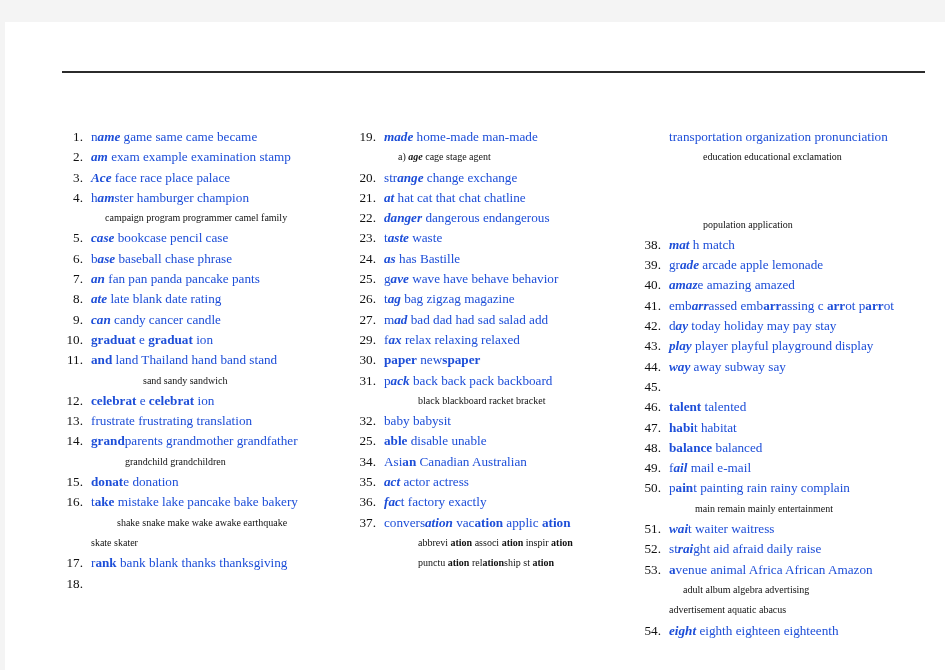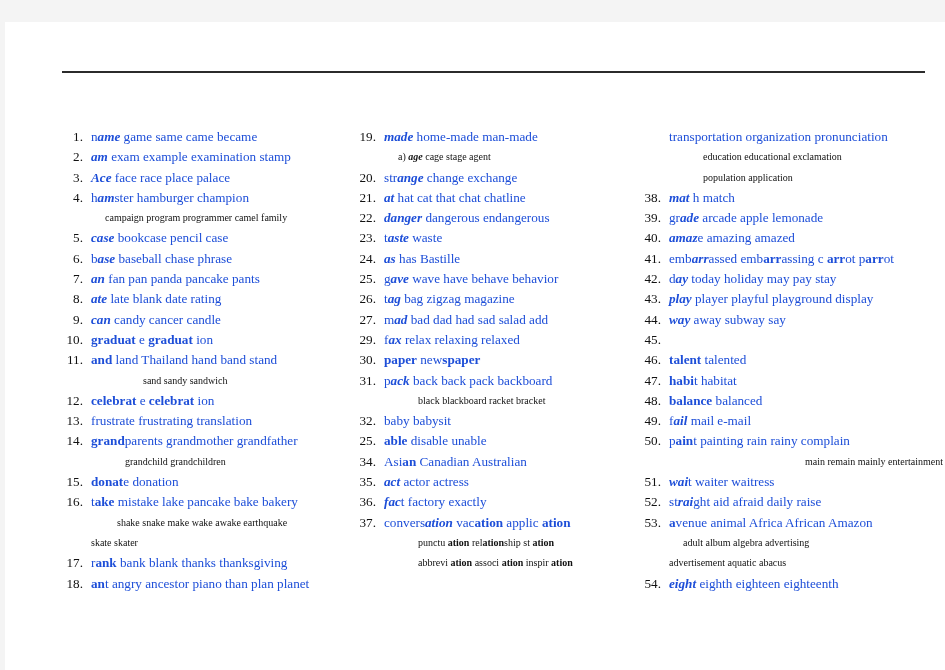--- a/index.html
+++ b/index.html
@@ -153,21 +153,20 @@
           <span class="words"><span>t</span><b class="hu">ake</b><span> mistake lake pancake bake bakery</span></span>
         </div>
         <div class="cont indent-n" style="padding-left: 60px;"><span>shake snake make wake awake earthquake</span></div>
         <div class="cont indent-0" style="padding-left: 34px;"><span>skate skater</span></div>
         <div class="entry">
           <span class="num">17.</span>
           <span class="words"><span>r</span><b class="hu">ank</b><span>   bank  blank   thanks  thanksgiving</span></span>
         </div>
         <div class="entry">
           <span class="num">18.</span>
-          <span class="words"><b class="hu">an</b><span>t  angry  ancestor  piano   than plan planet</span></span>
         </div>
       </div>
       <div class="column col-2">
         <div class="entry">
           <span class="num">19.</span>
           <span class="words"><b class="hl">made</b><span>  home-made    man-made</span></span>
         </div>
         <div class="cont indent-z" style="padding-left: 48px;"><span>a)     </span><b class="hl">age</b><span>  cage  stage    agent</span></div>
         <div class="entry">
           <span class="num">20.</span>
@@ -231,30 +230,30 @@
           <span class="words"><b class="hl">act</b><span>   actor   actress</span></span>
         </div>
         <div class="entry">
           <span class="num">36.</span>
           <span class="words"><b class="hl">fac</b><span>t factory exactly</span></span>
         </div>
         <div class="entry">
           <span class="num">37.</span>
           <span class="words"><span>convers</span><b class="hl">ation</b><span>    vac</span><b class="hu">ation</b><span> applic </span><b class="hu">ation</b></span>
         </div>
+        <div class="cont indent-a" style="padding-left: 68px;"><span>abbrevi </span><b class="hu">ation</b><span>   associ </span><b class="hu">ation</b><span>   inspir </span><b class="hu">ation</b></div>
         <div class="cont indent-a" style="padding-left: 68px;"><span>punctu </span><b class="hu">ation</b><span>    rel</span><b class="hu">ation</b><span>ship st </span><b class="hu">ation</b></div>
-        <div class="cont indent-a" style="padding-left: 68px;"><span>abbrevi </span><b class="hu">ation</b><span>   associ </span><b class="hu">ation</b><span>   inspir </span><b class="hu">ation</b></div>
       </div>
       <div class="column col-3">
         <div class="entry">
           <span class="num"></span>
           <span class="words"><span>transportation    organization pronunciation</span></span>
         </div>
         <div class="cont indent-a" style="padding-left: 68px;"><span>education educational    exclamation</span></div>
-        <div class="cont indent-a" style="padding-left: 68px;"><span>population    application</span></div>
+        <div class="cont indent-a" style="padding-left: 68px; margin-top: 47px;"><span>population    application</span></div>
         <div class="entry">
           <span class="num">38.</span>
           <span class="words"><b class="hl">mat</b><span> h  match</span></span>
         </div>
         <div class="entry">
           <span class="num">39.</span>
           <span class="words"><span>gr</span><b class="hl">ade</b><span>  arcade   apple   lemonade</span></span>
         </div>
         <div class="entry">
           <span class="num">40.</span>
@@ -292,21 +291,21 @@
           <span class="words"><b class="hu">balance</b><span>    balanced</span></span>
         </div>
         <div class="entry">
           <span class="num">49.</span>
           <span class="words"><span>f</span><b class="hl">ail</b><span>  mail   e-mail</span></span>
         </div>
         <div class="entry">
           <span class="num">50.</span>
           <span class="words"><span>p</span><b class="hu">ain</b><span>t  painting   rain   rainy   complain</span></span>
         </div>
-        <div class="cont indent-n" style="padding-left: 60px; text-align: right;"><span>main   remain   mainly   entertainment</span></div>
+        <div class="cont indent-n" style="padding-left: 60px;"><span>main   remain   mainly   entertainment</span></div>
         <div class="entry">
           <span class="num">51.</span>
           <span class="words"><b class="hl">wai</b><span>t  waiter   waitress</span></span>
         </div>
         <div class="entry">
           <span class="num">52.</span>
           <span class="words"><span>st</span><b class="hl">rai</b><span>ght  aid   afraid daily   raise</span></span>
         </div>
         <div class="entry">
           <span class="num">53.</span>

